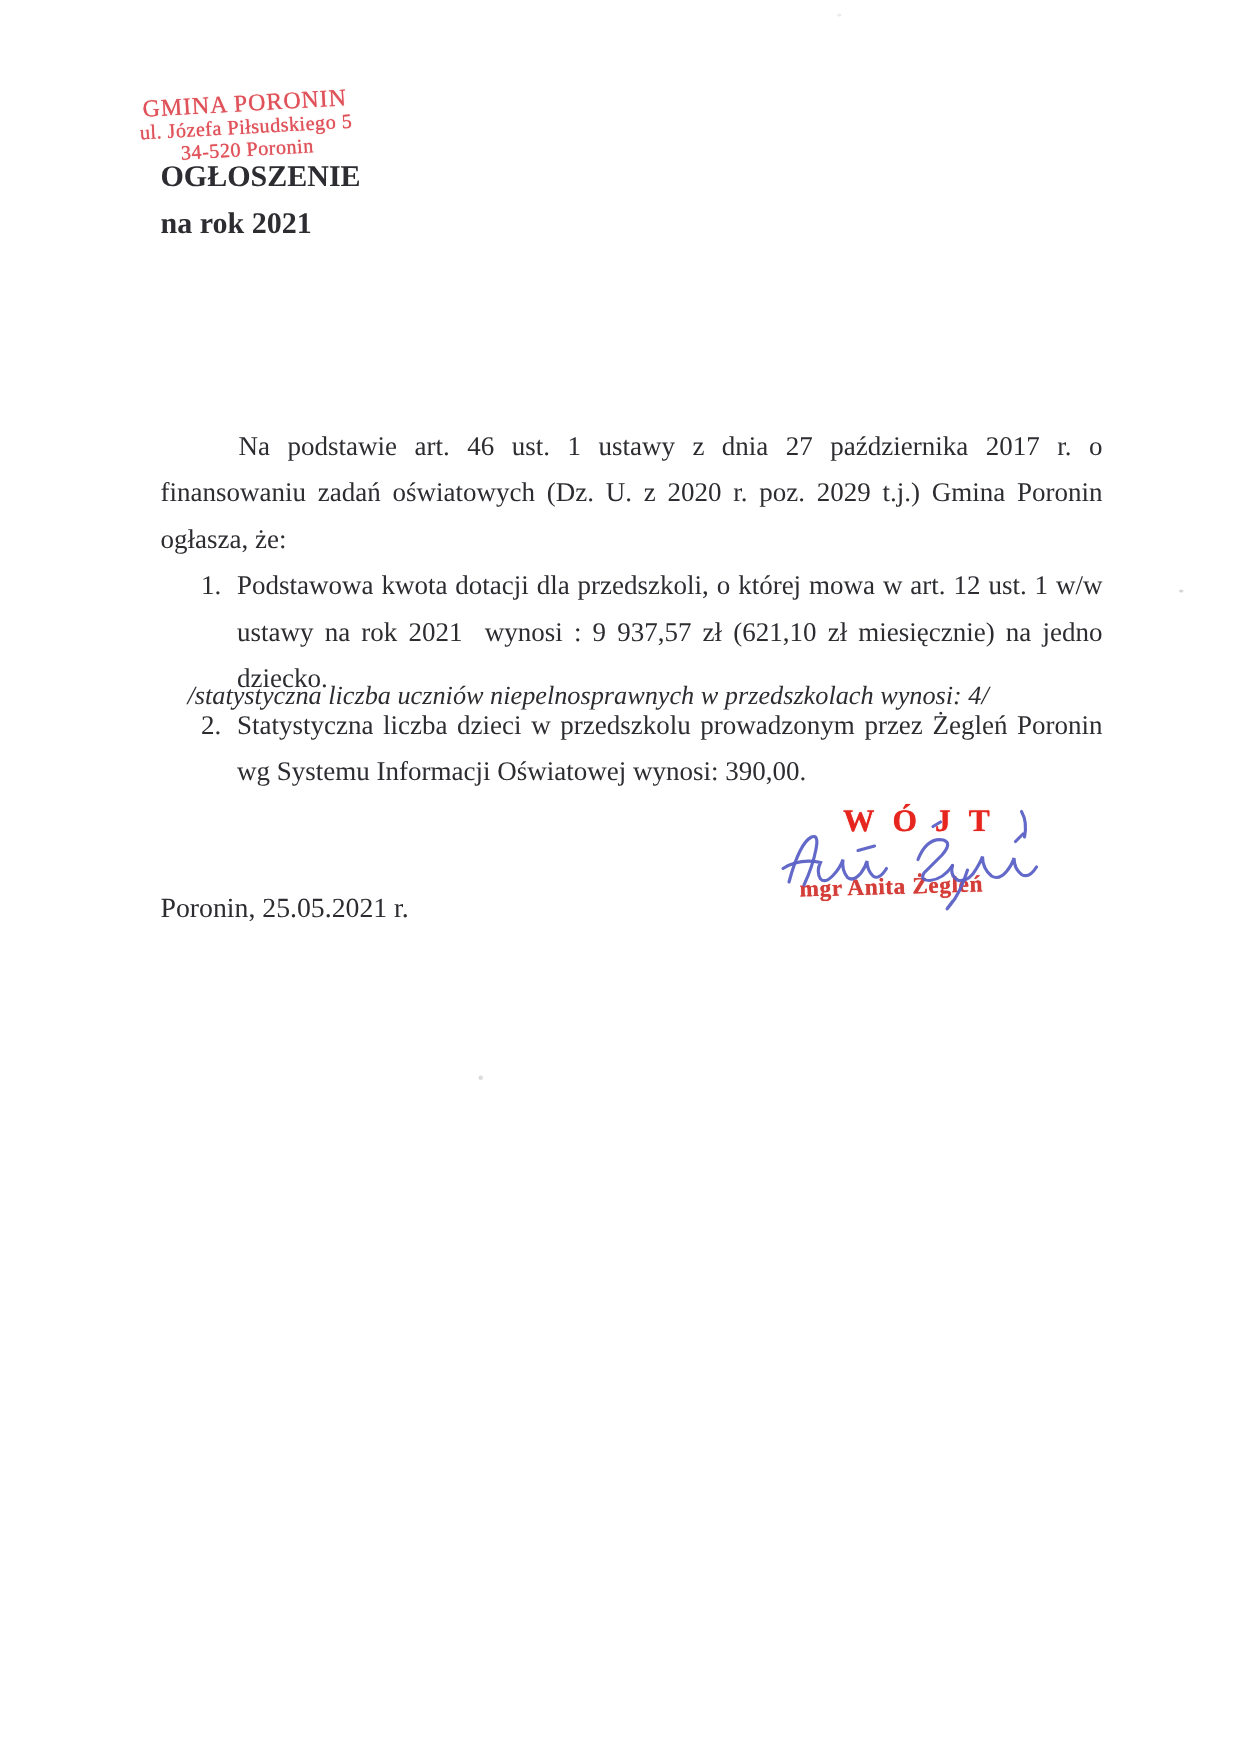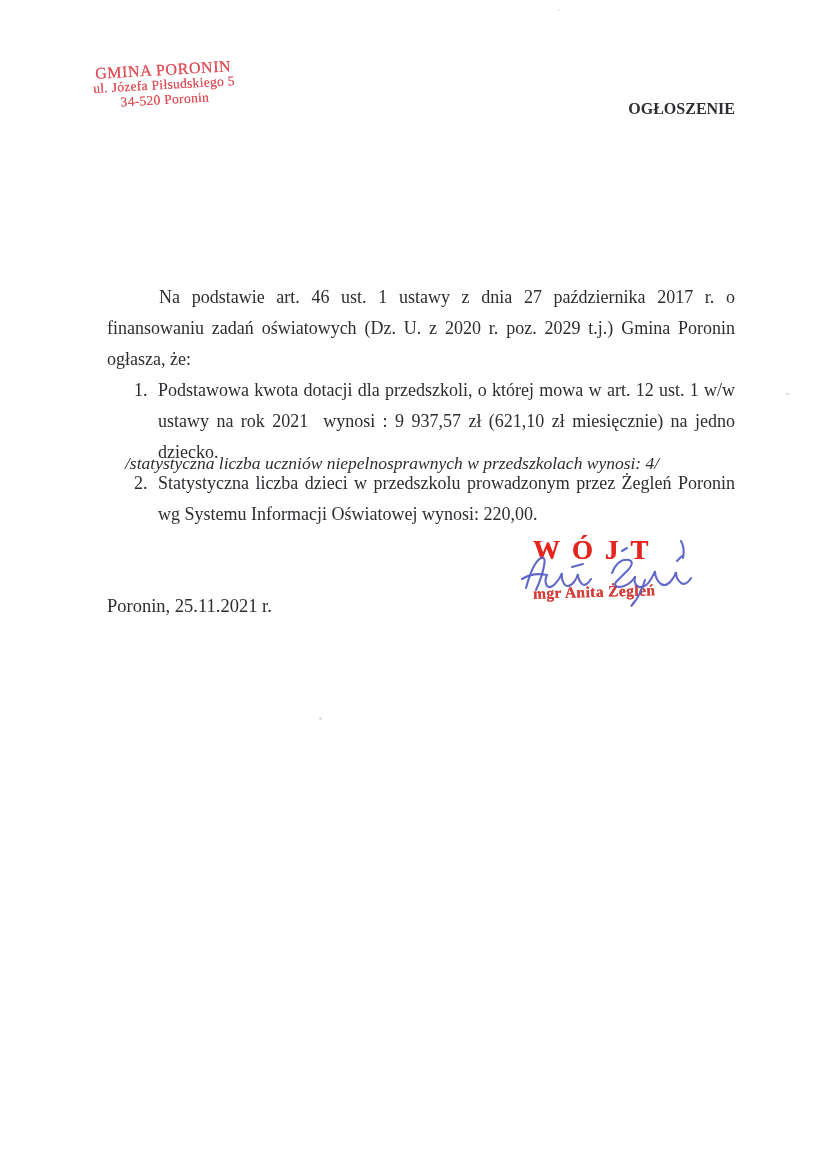--- a/index.html
+++ b/index.html
@@ -26,42 +26,42 @@
     transform:rotate(-3.2deg);
     text-align:center;
     color:var(--stamp-red);
     line-height:15px;
     text-shadow:0 0 0.6px var(--stamp-red);
   }
   .stamp .l1{font-size:16px;letter-spacing:0.6px;}
   .stamp .l2,.stamp .l3{font-size:13.5px;letter-spacing:0.3px;}
   
   .title-block{
-    position:absolute;left:107px;top:93px;width:628px;
-    text-align:right;font-weight:bold;font-size:16px;line-height:31px;
+    position:absolute;left:107px;top:103px;width:628px;
+    text-align:left;font-weight:bold;font-size:20px;line-height:31px;
   }
   
   .body-block{
     position:absolute;left:107px;top:250px;width:628px;
     font-size:18px;line-height:31px;text-align:justify;margin-top:32px;
   }
   .body-block p{margin:0;text-indent:52px;}
   ol.items{margin:0;padding:0;list-style:none;}
   ol.items li{position:relative;padding-left:51px;text-align:justify;}
   ol.items .num{position:absolute;left:27px;top:0;}
   .b{font-weight:normal;}
   .note{
     position:absolute;left:125px;top:450px;width:600px;
     font-size:17.5px;font-style:italic;line-height:26px;
   }
   
   .wojt{
-    position:absolute;left:533px;top:535px;
+    position:absolute;left:562px;top:535px;
     color:var(--wojt-red);
-    font-weight:bold;font-size:27px;letter-spacing:12px;
+    font-weight:bold;font-size:21px;letter-spacing:12px;
     text-shadow:0 0 0.6px var(--wojt-red);
   }
   .signer{
     position:absolute;left:533px;top:583px;
     color:var(--name-red);
     font-weight:bold;font-size:15.5px;letter-spacing:0.4px;
     transform:rotate(-1.6deg);
     text-shadow:0 0 0.5px var(--name-red);
   }
   .sig{position:absolute;left:516px;top:546px;z-index:3;}
@@ -83,27 +83,28 @@
 <div class="page">
 
   <div class="stamp">
     <div class="l1">GMINA PORONIN</div>
     <div class="l2">ul. Józefa Piłsudskiego 5</div>
     <div class="l3">34-520 Poronin</div>
   </div>
 
   <div class="title-block">
     <div>OGŁOSZENIE</div>
+    <div>na rok 2021</div>
   </div>
 
   <div class="body-block">
     <p>Na podstawie art. 46 ust. 1 ustawy z dnia 27 października 2017 r. o finansowaniu zadań oświatowych (Dz. U. z 2020 r. poz. 2029 t.j.) Gmina Poronin ogłasza, że:</p>
     <ol class="items">
       <li><span class="num">1.</span><span>Podstawowa kwota dotacji dla przedszkoli, o której mowa w art. 12 ust. 1 w/w ustawy na rok 2021&nbsp; wynosi&nbsp;:&nbsp;</span><span class="b">9&nbsp;937,57 zł</span><span> (621,10 zł miesięcznie) na jedno dziecko.</span></li>
-      <li><span class="num">2.</span><span>Statystyczna liczba dzieci w przedszkolu prowadzonym przez Żegleń Poronin wg Systemu Informacji Oświatowej wynosi: </span><span class="b">220,00.</span></li>
+      <li><span class="num">2.</span><span>Statystyczna liczba dzieci w przedszkolu prowadzonym przez Żegleń Poronin wg Systemu Informacji Oświatowej wynosi: </span><span class="b">390,00.</span></li>
     </ol>
   </div>
 
   <div class="note">/statystyczna liczba uczniów niepelnosprawnych w przedszkolach wynosi: 4/</div>
 
   <div class="wojt">WÓJT</div>
 
   <svg class="sig" width="182" height="66" viewBox="0 0 182 66" role="img" aria-label="signature">
 
     <path d="M10 42 Q17 16 25 12 Q30 10 28 20 Q26 31 20 44"></path>
@@ -116,19 +117,19 @@
     <path d="M106 5 L111 2"></path>
     <path d="M161 15 L166 10"></path>
   </svg>
 
   <svg class="tick" width="14" height="26" viewBox="0 0 14 26">
     <path d="M5 3 Q9 10 7 20"></path>
   </svg>
 
   <div class="signer">mgr Anita Żegleń</div>
 
-  <div class="date">Poronin, 25.11.2021 r.</div>
+  <div class="date">Poronin, 25.05.2021 r.</div>
 
   <div class="speck s1"></div>
   <div class="speck s2"></div>
   <div class="speck s3"></div>
 
 </div>
 
 </body></html>

